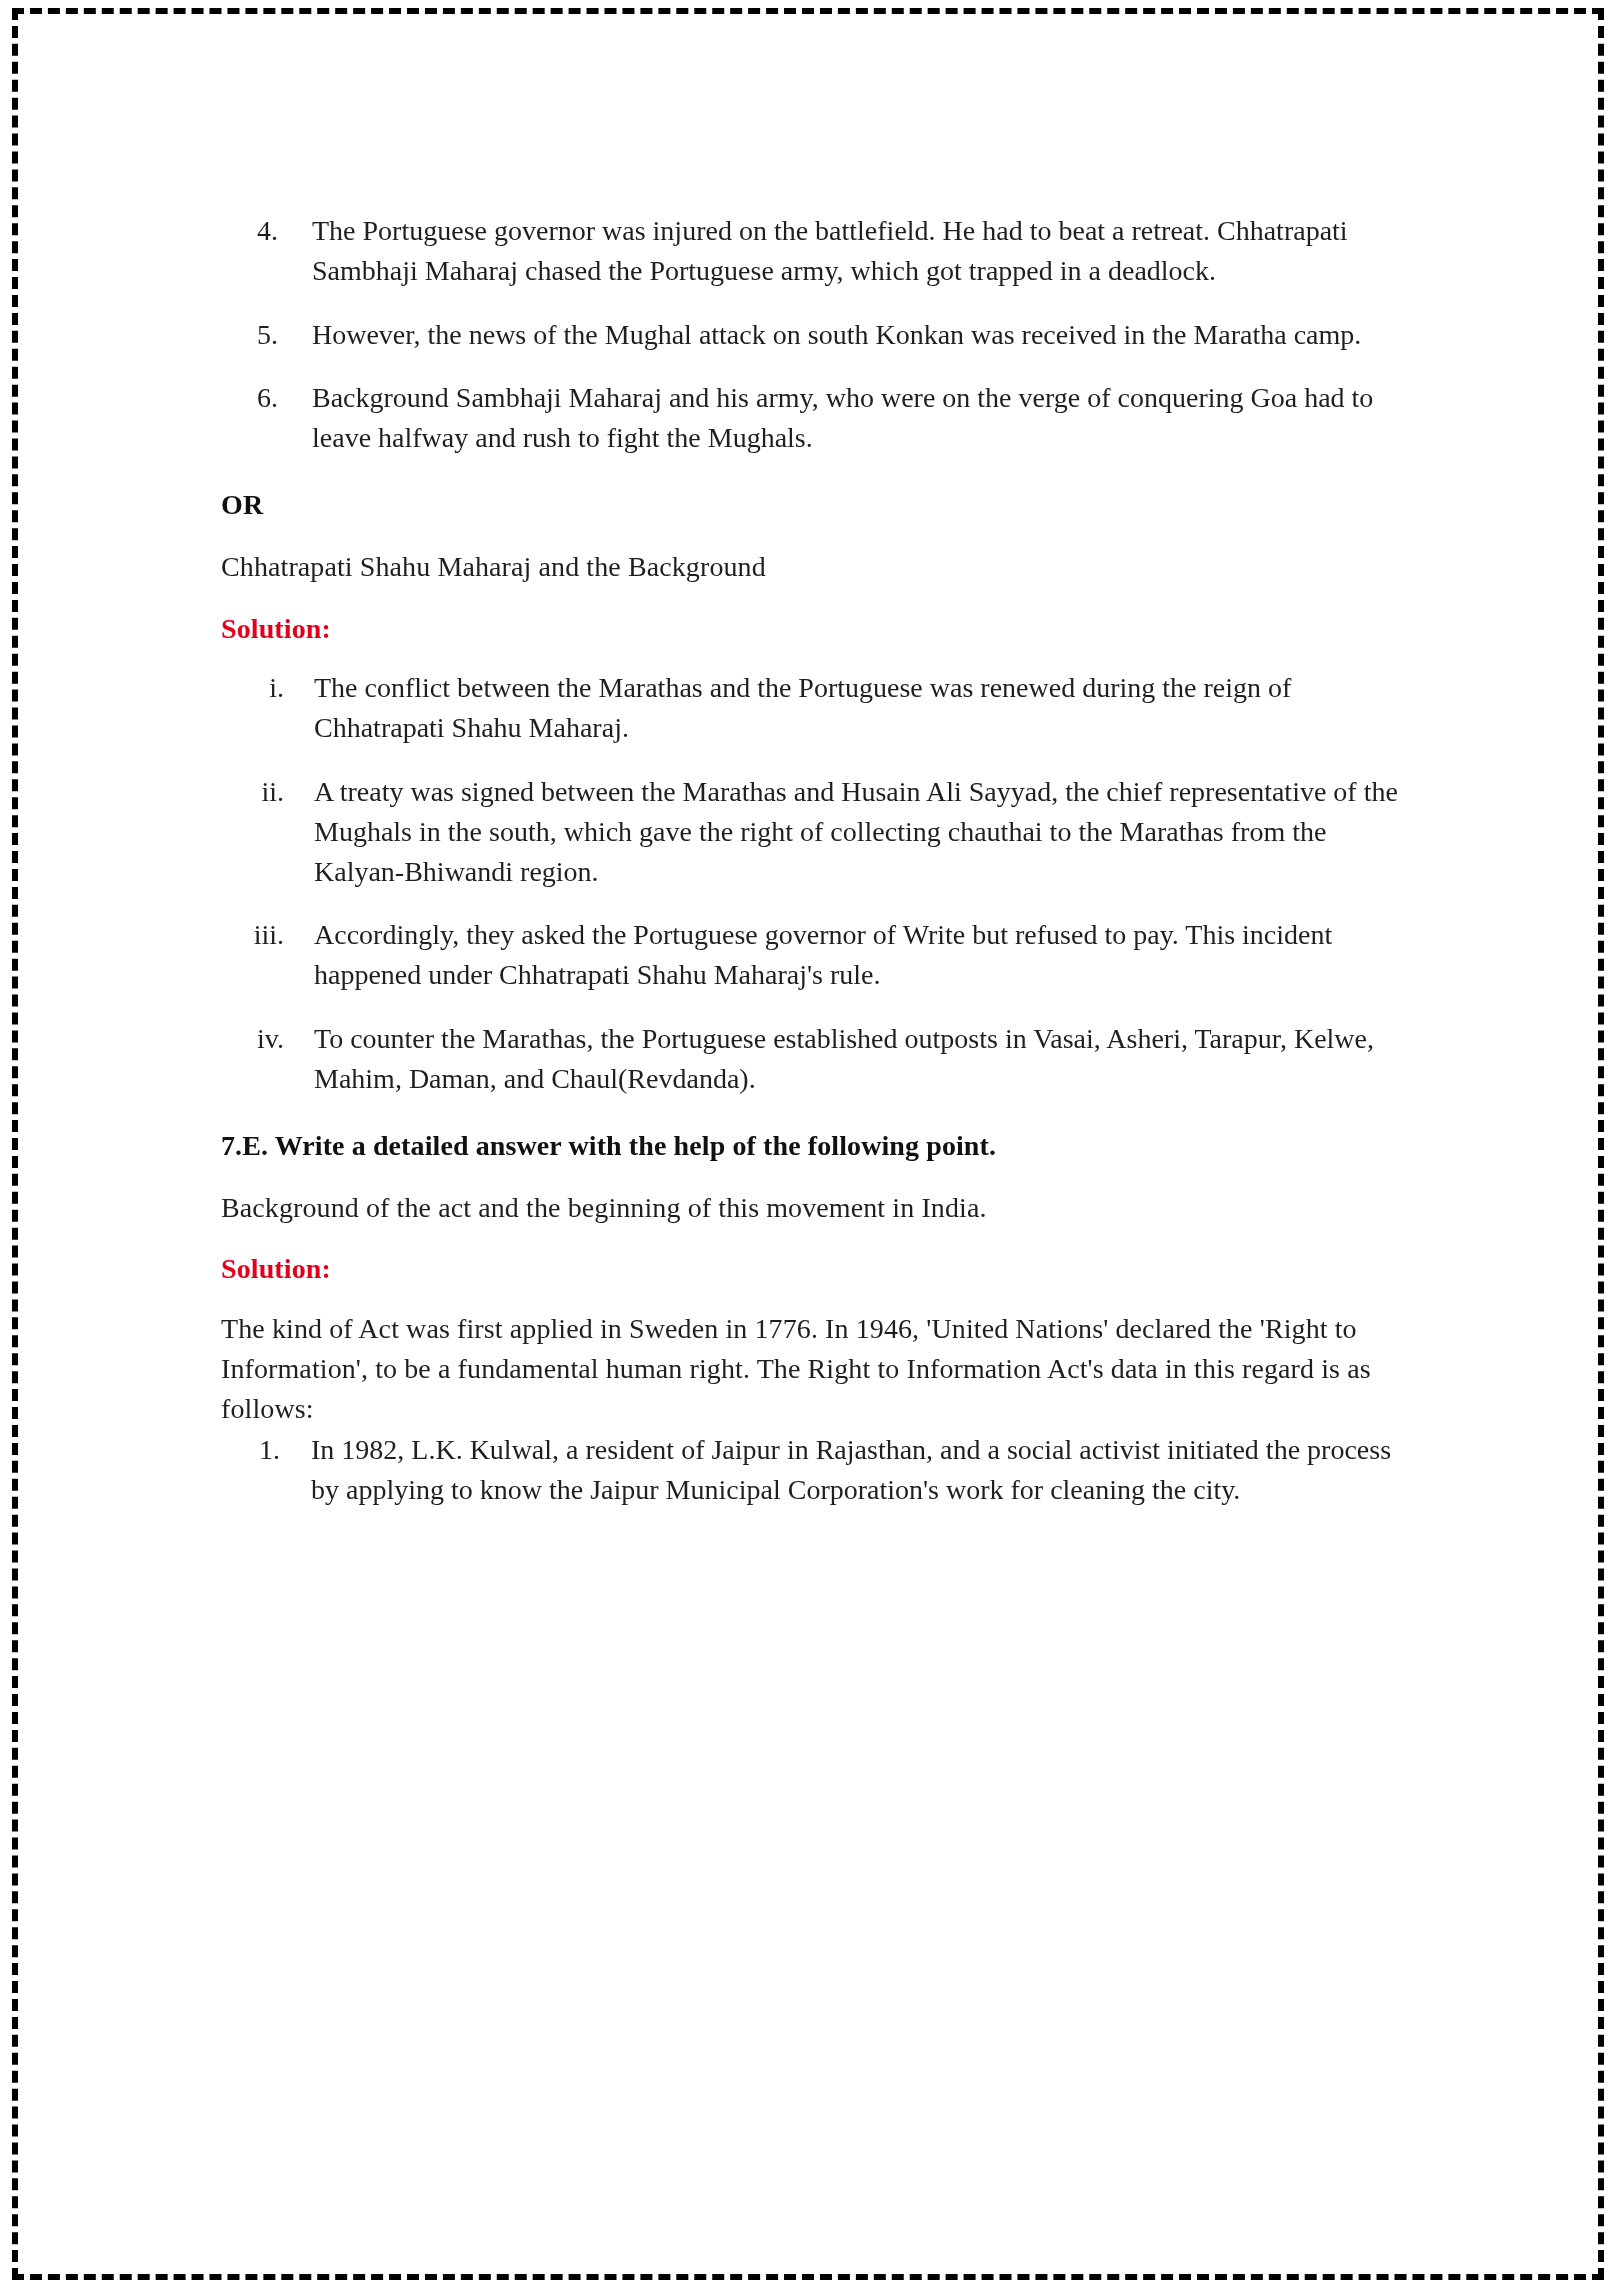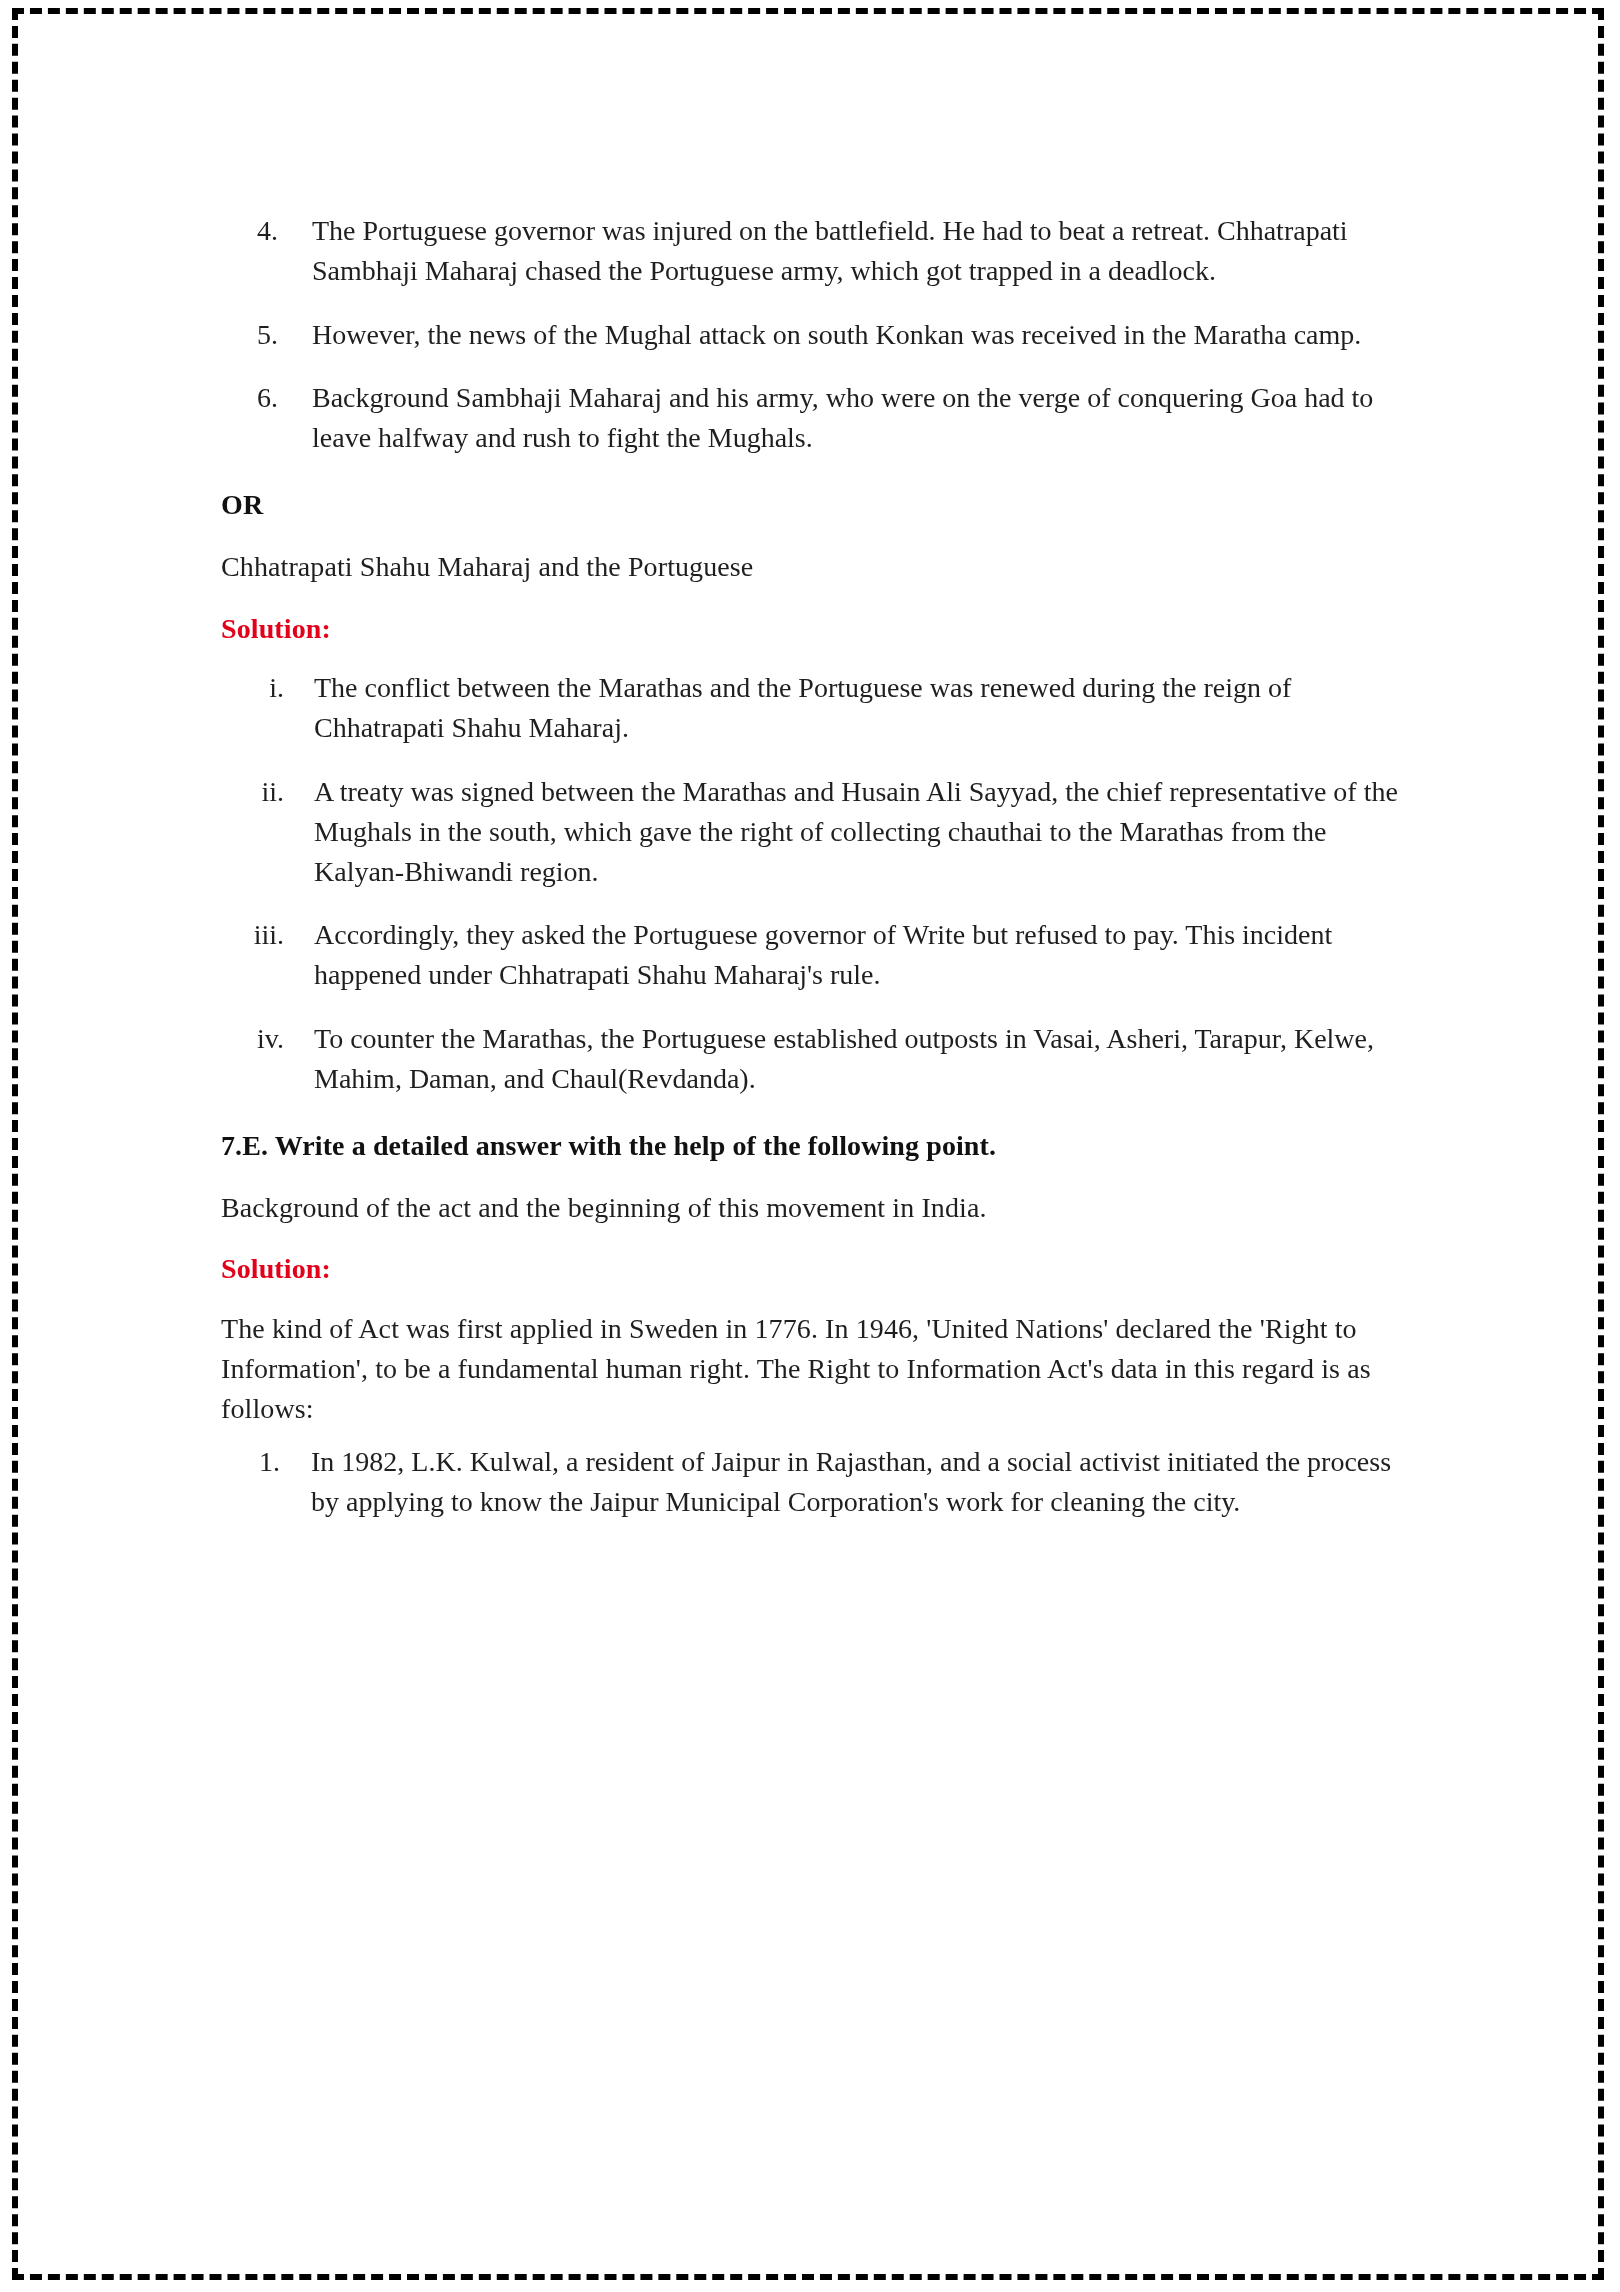--- a/index.html
+++ b/index.html
@@ -51,21 +51,21 @@
     color: #111111;
   }
 
   .para.solution {
     font-weight: bold;
     color: #e3001b;
     margin-bottom: 19.6px;
   }
 
   .para.tight {
-    margin-bottom: 13px;
+    margin-bottom: 1px;
   }
 
   
   .list {
     margin: 0 0 19.6px 0;
     padding: 0;
     list-style: none;
   }
 
   .list li {
@@ -138,21 +138,21 @@
       <span class="marker">6.</span>
       <span>Background Sambhaji Maharaj and his army, who were on the verge of conquering Goa had to leave halfway and rush to fight the Mughals.</span>
     </li>
   </ul>
 
   <div class="block-gap"></div>
 
   <p class="para bold">OR</p>
 
 
-  <p class="para">Chhatrapati Shahu Maharaj and the Portuguese</p>
+  <p class="para">Chhatrapati Shahu Maharaj and the Background</p>
 
   <p class="para solution">Solution:</p>
 
   <ul class="list roman">
     <li>
       <span class="marker">i.</span>
       <span>The conflict between the Marathas and the Portuguese was renewed during the reign of Chhatrapati Shahu Maharaj.</span>
     </li>
     <li>
       <span class="marker">ii.</span>

